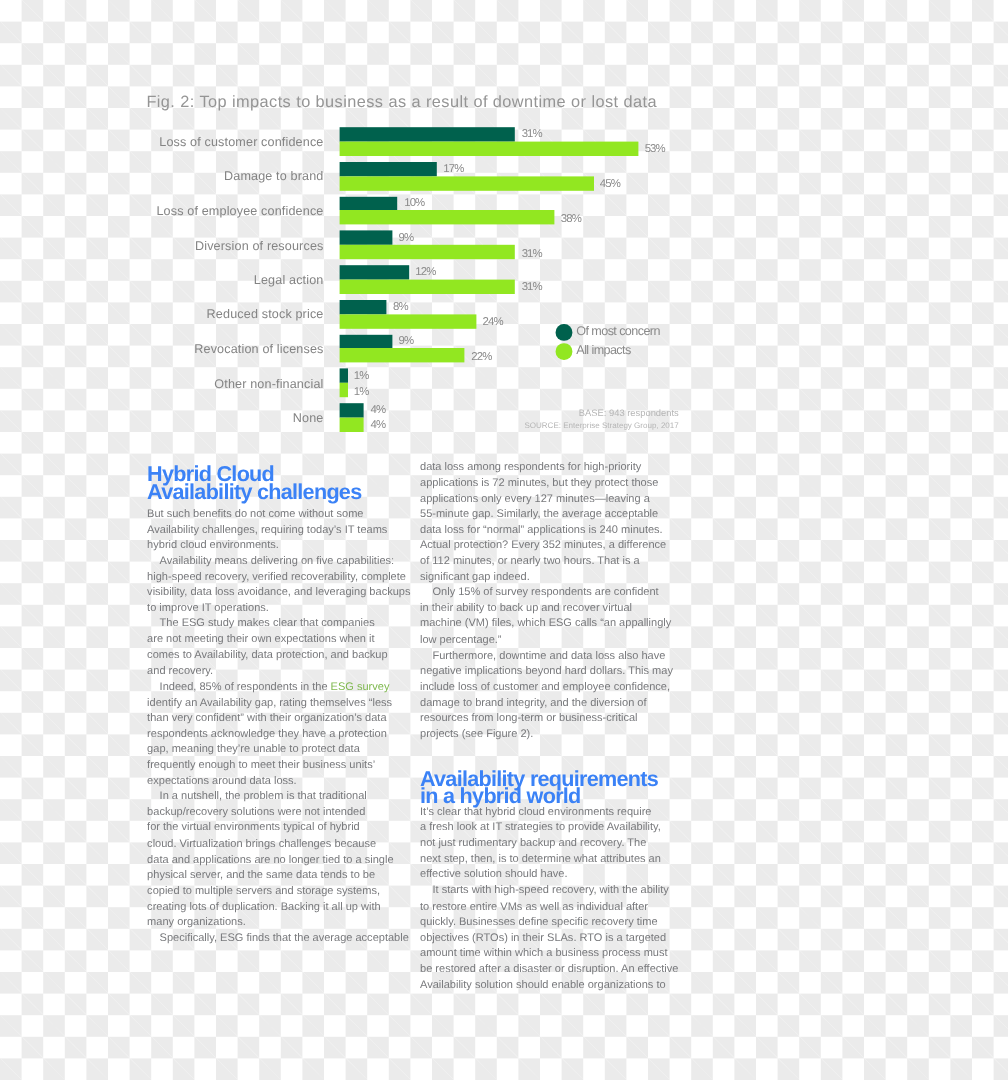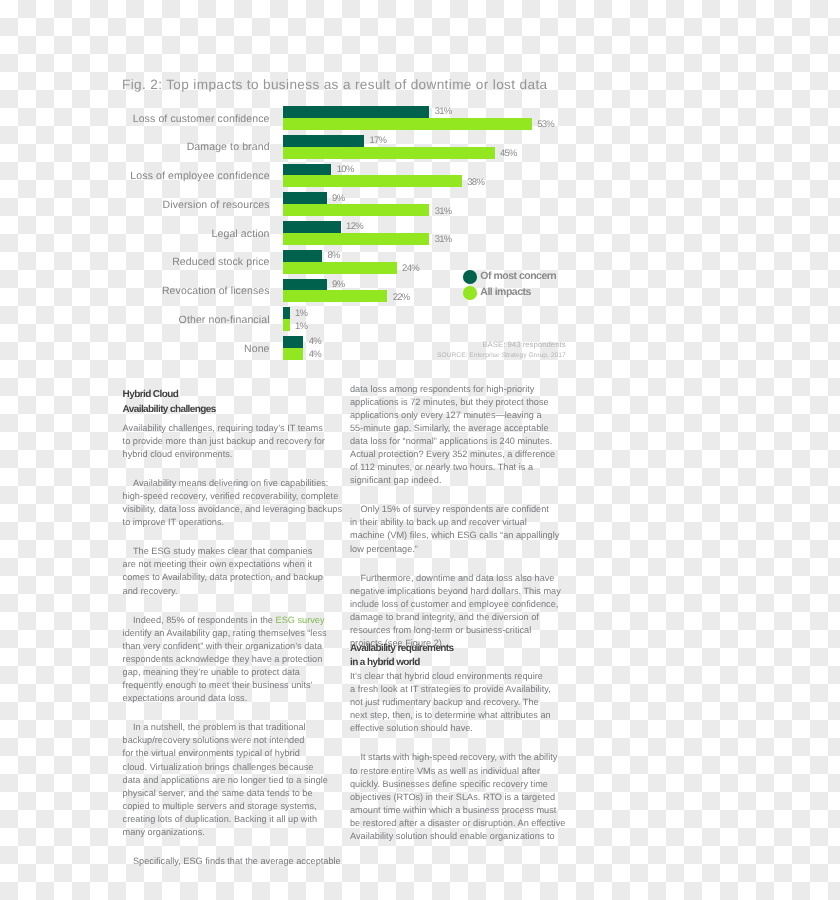--- a/index.html
+++ b/index.html
@@ -40,21 +40,21 @@
     position:absolute;font-size:9.5px;line-height:9.5px;color:#8a8a8a;
     white-space:nowrap;letter-spacing:-0.72px;
   }
   .val.v1{top:1.3px;}
   .val.v2{top:14.3px;}
 
   .legend{position:absolute;left:463px;top:270.3px;}
   .leg-row{position:relative;height:16.1px;}
   .leg-dot{position:absolute;left:0;top:0;width:13.6px;height:13.6px;border-radius:50%;}
   .leg-label{position:absolute;left:17.3px;top:0.5px;font-size:10.5px;line-height:10.5px;
-    color:#8a8a8a;white-space:nowrap;letter-spacing:-0.5px;font-weight:bold;}
+    color:#8a8a8a;white-space:nowrap;letter-spacing:-0.5px;}
 
   .note{position:absolute;right:274.4px;color:#b5b5b5;white-space:nowrap;text-align:left;}
   .note.base{top:341.2px;font-size:7.8px;line-height:7.8px;}
   .note.source{top:352.6px;font-size:6.7px;line-height:6.7px;}
 
   
   .col{
     position:absolute;width:240px;
     font-size:9.2px;color:#78797c;
     text-align:left;
@@ -62,24 +62,24 @@
   .col.left{left:122.6px;top:0;}
   .col.right{left:350px;top:0;}
   .body-lines{position:absolute;left:0;width:240px;}
   #left-body{top:421.6px;}
   #right-top{top:382.5px;}
   #right-bottom{top:670px;}
   .ln{
     height:13.1px;line-height:13.1px;white-space:nowrap;
     overflow:visible;
   }
-  .ln.ind{padding-left:10.4px;margin-top:16px;}
+  .ln.ind{padding-left:10.4px;}
   .sec-head{
     position:absolute;left:0;
-    font-size:10px;font-weight:bold;color:#404040;
+    font-size:18px;font-weight:bold;color:#3b82f6;
     letter-spacing:-0.6px;white-space:nowrap;
   }
   #left-head{top:388.1px;}
   #right-head{top:641.6px;}
   .sec-head .hl{display:block;height:14.5px;line-height:14.5px;}
   .lnk{color:#7fb84f;text-align:right;}
   .ital{}
 </style>
 </head>
 <body>
@@ -168,22 +168,22 @@
     <div class="note base">BASE: 943 respondents</div>
     <div class="note source">SOURCE: Enterprise Strategy Group, 2017</div>
   </div>
 
   <div class="col left">
     <div class="sec-head" id="left-head">
       <span class="hl">Hybrid Cloud</span>
       <span class="hl">Availability challenges</span>
     </div>
     <div class="body-lines" id="left-body">
+        <div class="ln"><span>But such benefits do not come without some</span></div>
         <div class="ln"><span>Availability challenges, requiring today’s IT teams</span></div>
-        <div class="ln"><span>to provide more than just backup and recovery for</span></div>
         <div class="ln"><span>hybrid cloud environments.</span></div>
         <div class="ln ind"><span>Availability means delivering on five capabilities:</span></div>
         <div class="ln"><span>high-speed recovery, verified recoverability, complete</span></div>
         <div class="ln"><span>visibility, data loss avoidance, and leveraging backups</span></div>
         <div class="ln"><span>to improve IT operations.</span></div>
         <div class="ln ind"><span>The ESG study makes clear that companies</span></div>
         <div class="ln"><span>are not meeting their own expectations when it</span></div>
         <div class="ln"><span>comes to Availability, data protection, and backup</span></div>
         <div class="ln"><span>and recovery.</span></div>
         <div class="ln ind"><span>Indeed, 85% of respondents in the </span><span class="lnk">ESG survey</span></div>

